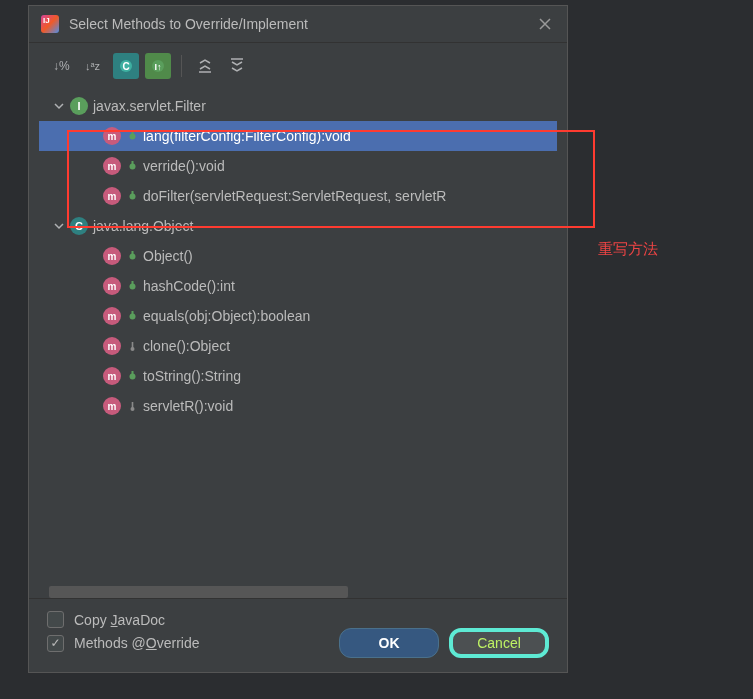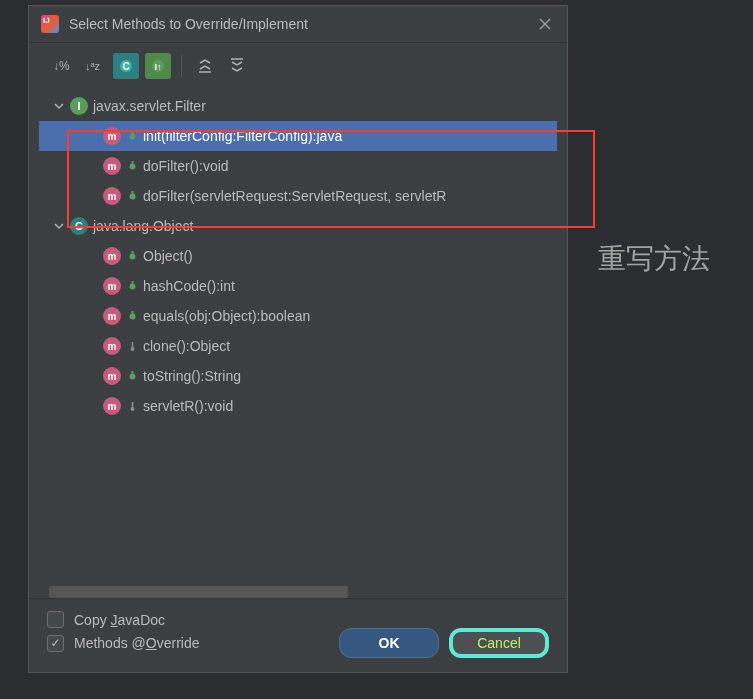--- a/index.html
+++ b/index.html
@@ -168,22 +168,22 @@
     .tree-node.selected .node-label {
       color: #fff;
     }
     .red-box {
       position: absolute;
       border: 2px solid #ff3b30;
       pointer-events: none;
     }
     .annotation {
       position: absolute;
-      color: #a3a3a3;
-      font-size: 28px;
+      color: #ef4444;
+      font-size: 15px;
       font-family: 'Microsoft YaHei', sans-serif;
     }
     .scrollbar-h {
       height: 12px;
       margin: 4px 20px 0 20px;
       background: #3c3f41;
       position: relative;
     }
     .scroll-thumb {
       position: absolute;
@@ -317,31 +317,31 @@
         <span class="node-label">javax.servlet.Filter</span>
       </div>
       <div class="tree-node child selected">
         <span class="method-icon">m</span>
         <span class="vis-icon public">
           <svg width="11" height="11" viewBox="0 0 11 11">
             <circle cx="5.5" cy="5.5" r="3" fill="#5a9e5c"></circle>
             <rect x="4.5" y="0" width="2" height="3" fill="#5a9e5c"></rect>
           </svg>
         </span>
-        <span class="node-label">init(filterConfig:FilterConfig):java</span>
-      </div>
-      <div class="tree-node child">
-        <span class="method-icon">m</span>
-        <span class="vis-icon public">
-          <svg width="11" height="11" viewBox="0 0 11 11">
-            <circle cx="5.5" cy="5.5" r="3" fill="#5a9e5c"></circle>
-            <rect x="4.5" y="0" width="2" height="3" fill="#5a9e5c"></rect>
-          </svg>
-        </span>
-        <span class="node-label">doFilter():void</span>
+        <span class="node-label">lang(filterConfig:FilterConfig):void</span>
+      </div>
+      <div class="tree-node child">
+        <span class="method-icon">m</span>
+        <span class="vis-icon public">
+          <svg width="11" height="11" viewBox="0 0 11 11">
+            <circle cx="5.5" cy="5.5" r="3" fill="#5a9e5c"></circle>
+            <rect x="4.5" y="0" width="2" height="3" fill="#5a9e5c"></rect>
+          </svg>
+        </span>
+        <span class="node-label">verride():void</span>
       </div>
       <div class="tree-node child">
         <span class="method-icon">m</span>
         <span class="vis-icon public">
           <svg width="11" height="11" viewBox="0 0 11 11">
             <circle cx="5.5" cy="5.5" r="3" fill="#5a9e5c"></circle>
             <rect x="4.5" y="0" width="2" height="3" fill="#5a9e5c"></rect>
           </svg>
         </span>
         <span class="node-label">doFilter(servletRequest:ServletRequest, servletR</span>

